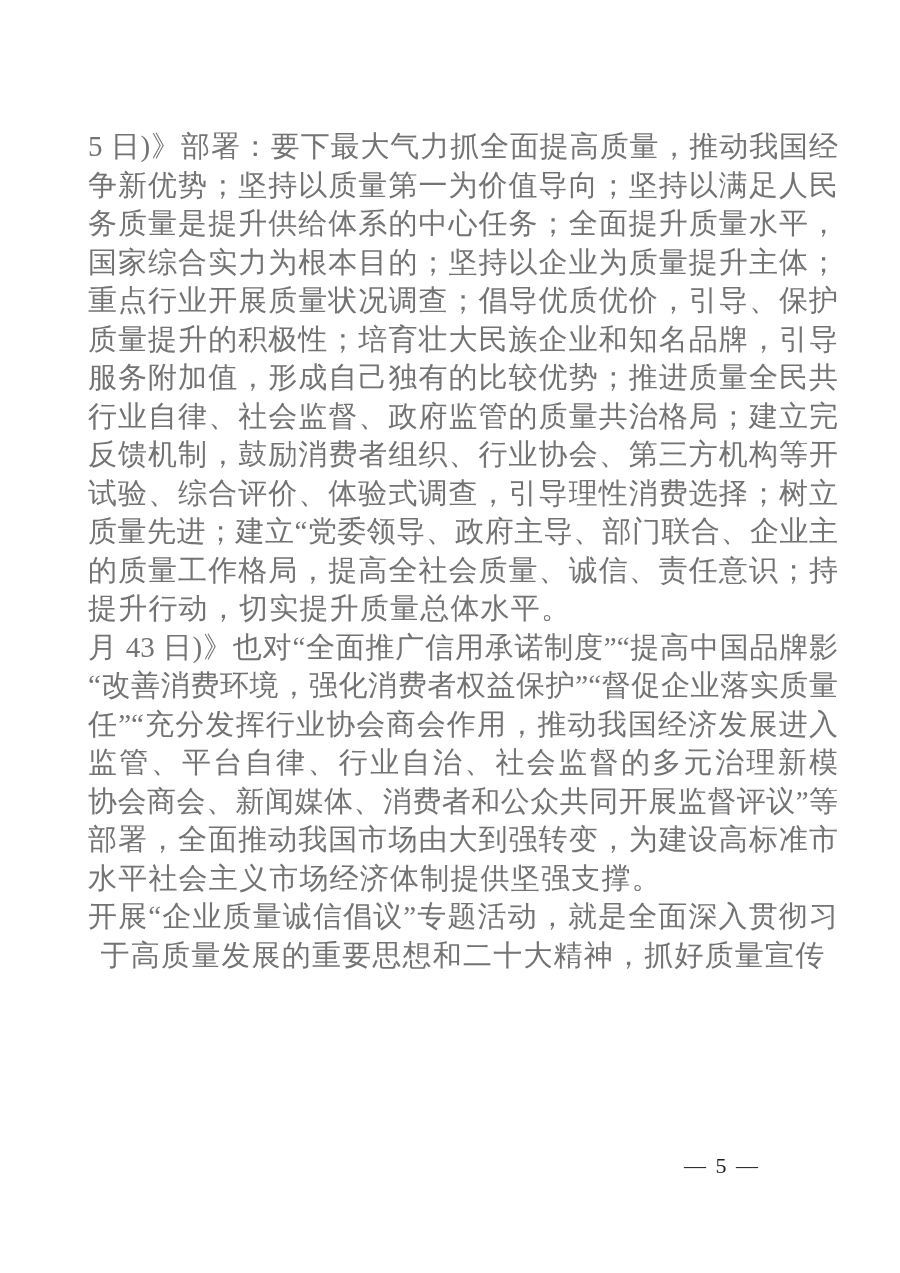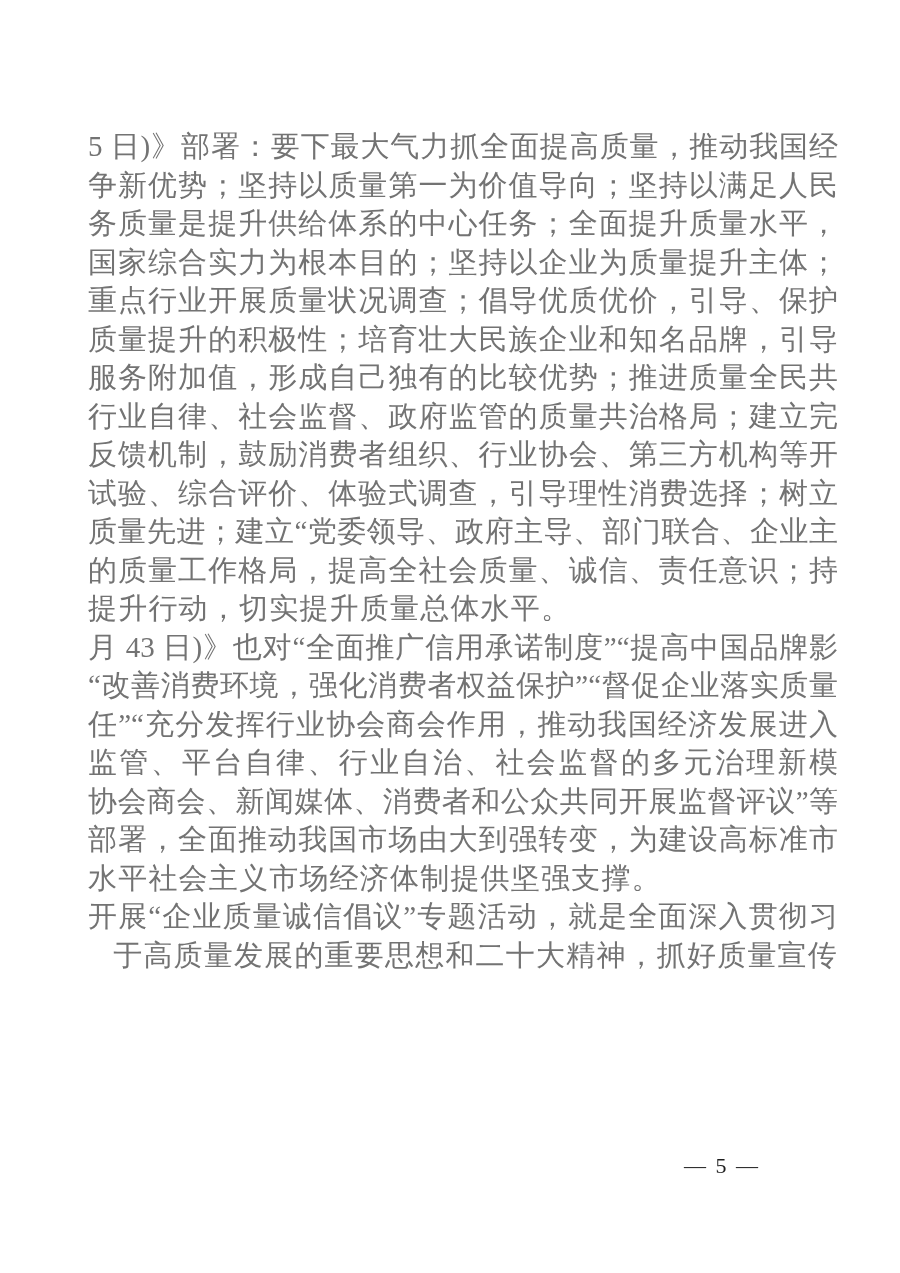--- a/index.html
+++ b/index.html
@@ -29,21 +29,21 @@
     text-align: justify;
     text-align-last: justify;
     text-justify: inter-ideograph;
     overflow: hidden;
     color: #737373;
   }
   .line.indent {
     text-indent: 58px;
   }
   .line.end {
-    text-align: right;
+    text-align: center;
     text-align-last: left;
     letter-spacing: 1.2px;
   }
   .page-number {
     position: absolute;
     top: 1150px;
     right: 140px;
     height: 32px;
     line-height: 32px;
     font-size: 22px;

